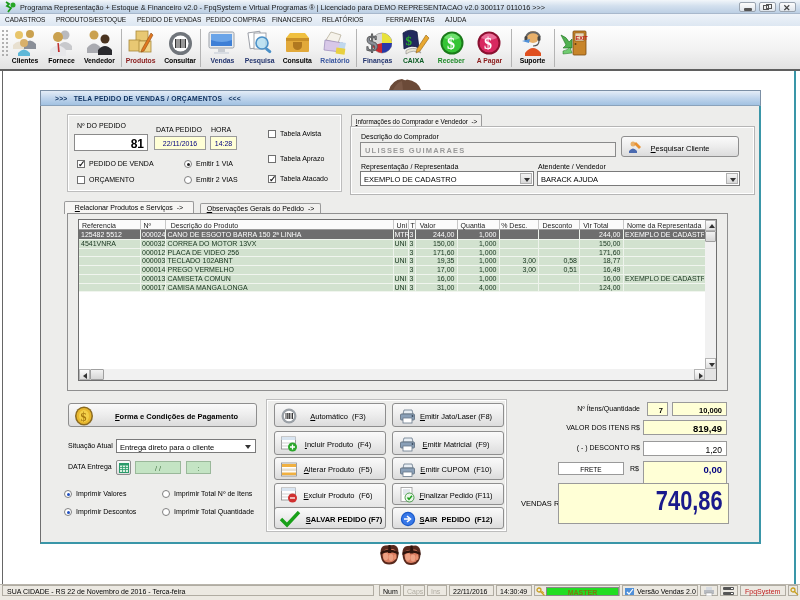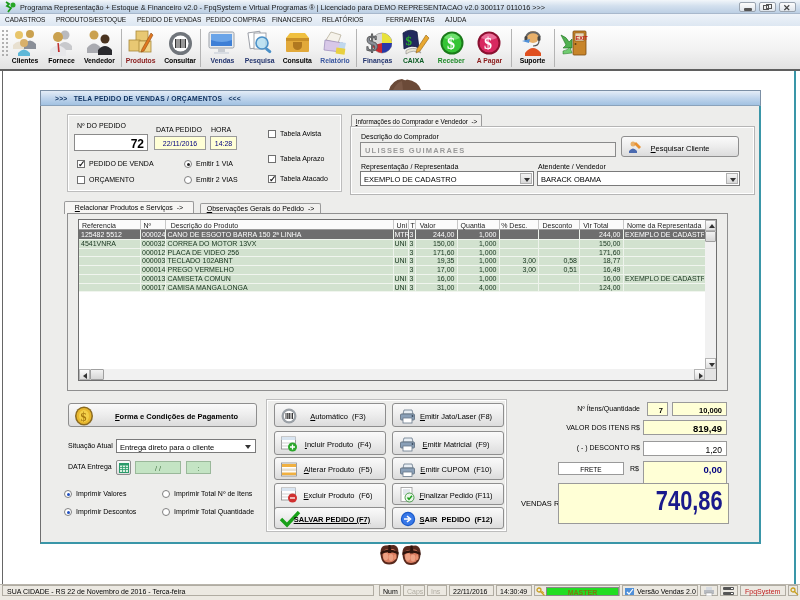--- a/index.html
+++ b/index.html
@@ -256,21 +256,21 @@
 <ellipse cx="28.8" cy="13" rx="2.6" ry="3.8" fill="#eda184"></ellipse>
 <ellipse cx="34" cy="14" rx="2.4" ry="3.4" fill="#eda184"></ellipse>
 <ellipse cx="38" cy="13.5" rx="1.6" ry="2.6" fill="#e89070"></ellipse>
 <path d="M23.5 8.5 Q32 3.5 41.5 8.5 L41.5 11 Q32 6 23.5 11Z" fill="#2e130c"></path>
 <path d="M31.5 1.5 L33.5 1.5 L34.5 9.5 L31 9.5Z" fill="#2e130c"></path>
 </svg>
 
 <div class="groupbox" style="left:67px;top:114px;width:275px;height:78px;"></div>
 <div class="lbl" style="left:77px;top:122px;">Nº DO PEDIDO</div>
 <div class="inputbox" style="left:74px;top:134px;width:74px;height:17px;"></div>
-<div class="lbl" style="left:74px;top:137px;width:70px;text-align:right;font-size:12px;font-weight:bold;">72</div>
+<div class="lbl" style="left:74px;top:137px;width:70px;text-align:right;font-size:12px;font-weight:bold;">81</div>
 <div class="lbl" style="left:156px;top:126px;">DATA PEDIDO</div>
 <div class="yellowbox" style="left:154px;top:136px;width:52px;height:14px;">
     <div style="position:absolute;left:0;top:3px;width:100%;text-align:center;font-size:7px;">22/11/2016</div>
   </div>
 <div class="lbl" style="left:211px;top:126px;">HORA</div>
 <div class="yellowbox" style="left:210px;top:136px;width:27px;height:14px;">
     <div style="position:absolute;left:0;top:3px;width:100%;text-align:center;font-size:7px;">14:28</div>
   </div>
 <div class="cb checked" style="left:77px;top:160px;"></div>
 <div class="lbl" style="left:89px;top:160px;">PEDIDO DE VENDA</div>
@@ -303,21 +303,21 @@
     </svg>
     <div class="t" style="top:7px;font-weight:normal;"><u>P</u>esquisar Cliente</div>
   </div>
 <div class="lbl" style="left:361px;top:163px;">Representação / Representada</div>
 <div class="combo" style="left:360px;top:171px;width:174px;height:15px;">
     <div class="ct">EXEMPLO DE CADASTRO</div>
     <div class="arrowbtn"></div>
   </div>
 <div class="lbl" style="left:538px;top:163px;">Atendente / Vendedor</div>
 <div class="combo" style="left:537px;top:171px;width:203px;height:15px;">
-    <div class="ct">BARACK OBAMA</div>
+    <div class="ct">BARACK AJUDA</div>
     <div class="arrowbtn"></div>
   </div>
 
 <div class="tab" style="left:64px;top:201px;width:130px;height:13px;background:#f6f5f3;">
     <div style="margin-top:2px;font-size:7px;"><u>R</u>elacionar Produtos e Serviços&nbsp; -&gt;</div>
   </div>
 <div class="tab" style="left:200px;top:203px;width:121px;height:11px;">
     <div style="margin-top:1px;font-size:7px;"><u>O</u>bservações Gerais do Pedido&nbsp; -&gt;</div>
   </div>
 <div class="abs" id="gridwrap"></div>
@@ -524,21 +524,21 @@
       <line x1="0.5" y1="10" x2="14.5" y2="10" stroke="#bbb" stroke-width="0.7"></line>
       <circle cx="11.5" cy="11" r="4.5" fill="#d03030"></circle>
       <path d="M9 11 l5 0" stroke="#fff" stroke-width="1.3"></path>
     </svg>
 <div class="t" style="top:7px;left:8px;font-weight:normal;"><u>E</u>xcluir Produto&nbsp;&nbsp;(F6)</div>
   </div>
 <div class="btn" style="left:274px;top:507px;width:112px;height:22px;">
 <svg style="position:absolute;left:4px;top:3px;" width="22" height="17" viewBox="0 0 22 17">
       <path d="M2 8 l6 6 l12 -13" stroke="#18a018" stroke-width="3.4" fill="none"></path>
     </svg>
-<div class="t" style="top:7px;left:2px;text-decoration:underline;"><u>S</u>ALVAR PEDIDO (F7)</div>
+<div class="t" style="top:7px;left:14px;"><u>S</u>ALVAR PEDIDO (F7)</div>
   </div>
 
 <div class="btn" style="left:392px;top:403px;width:112px;height:24px;">
 <svg style="position:absolute;left:6px;top:4px;" width="17" height="16" viewBox="0 0 17 16">
       <path d="M4 6 l1 -4 l8 0 l1 4z" fill="#e8eef4" stroke="#68788a" stroke-width="0.8"></path>
       <rect x="1.5" y="6" width="14" height="6" rx="1" fill="#8aa0b8" stroke="#5a6a7a" stroke-width="0.8"></rect>
       <rect x="4" y="10" width="9" height="5" fill="#fff" stroke="#68788a" stroke-width="0.8"></rect>
       <circle cx="13.5" cy="8" r="0.9" fill="#3a4a5a"></circle>
     </svg>
 <div class="t" style="top:8px;left:8px;font-weight:normal;"><u>E</u>mitir Jato/Laser (F8)</div>

